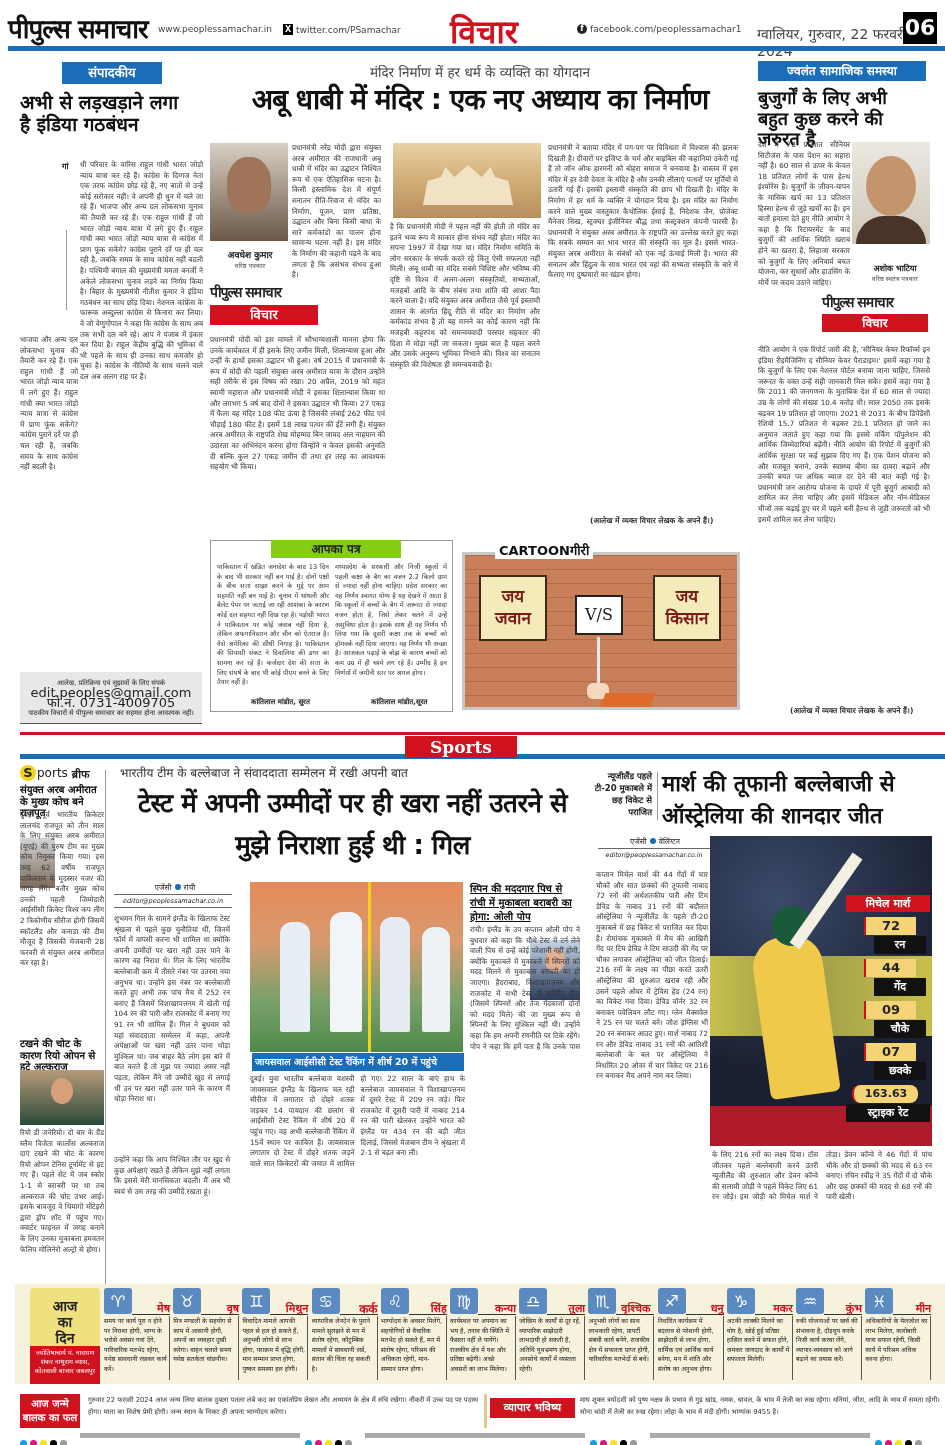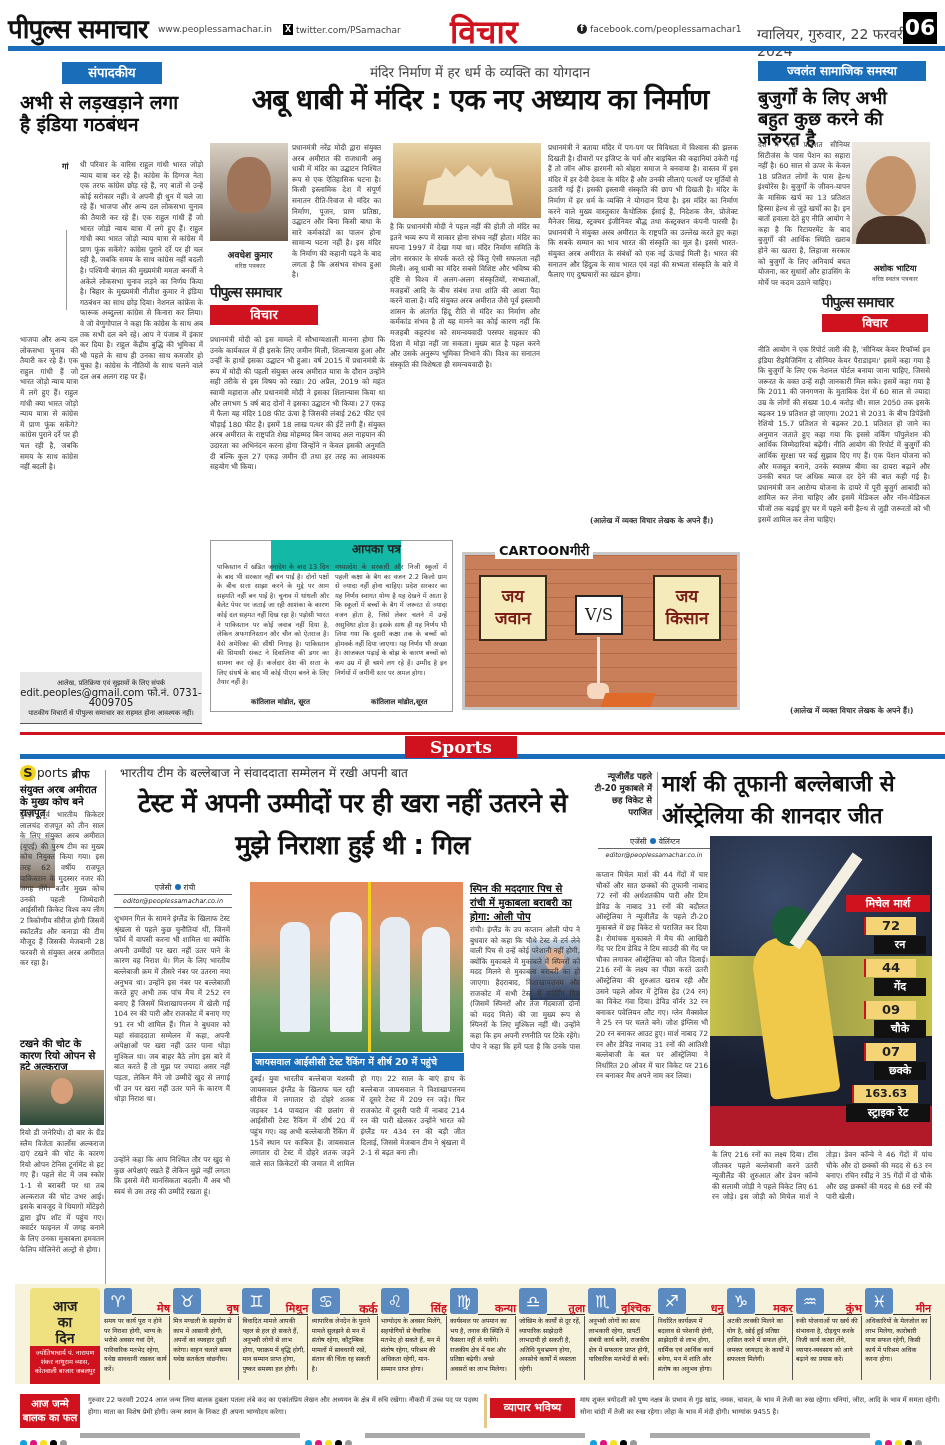--- a/index.html
+++ b/index.html
@@ -45,21 +45,21 @@
 <div class="abs hdr-bar"></div>
 
 <div class="abs tag" style="left:62px;top:62px;width:100px;height:22px;font-size:13px;line-height:22px">संपादकीय</div>
 <div class="abs hl" style="left:20px;top:92px;width:170px;font-size:19px">अभी से लड़खड़ाने लगा है इंडिया गठबंधन</div>
 <div class="abs" style="left:62px;top:160px;font-size:8px;font-weight:bold">गां</div>
 <div class="abs txt" style="left:80px;top:160px;width:123px;height:500px">धी परिवार के वारिस राहुल गांधी भारत जोड़ो न्याय यात्रा कर रहे हैं। कांग्रेस के दिग्गज नेता एक तरफ कांग्रेस छोड़ रहे हैं, नए बातों से उन्हें कोई सरोकार नहीं। वे अपनी ही धुन में चले जा रहे हैं। भाजपा और अन्य दल लोकसभा चुनाव की तैयारी कर रहे हैं। एक राहुल गांधी हैं जो भारत जोड़ो न्याय यात्रा में लगे हुए हैं। राहुल गांधी क्या भारत जोड़ो न्याय यात्रा से कांग्रेस में प्राण फूंक सकेंगे? कांग्रेस पुराने दर्रे पर ही चल रही है, जबकि समय के साथ कांग्रेस नहीं बदली है। पश्चिमी बंगाल की मुख्यमंत्री ममता बनर्जी ने अकेले लोकसभा चुनाव लड़ने का निर्णय किया है। बिहार के मुख्यमंत्री नीतीश कुमार ने इंडिया गठबंधन का साथ छोड़ दिया। नेशनल कांफ्रेंस के फारूक अब्दुल्ला कांग्रेस से किनारा कर लिया। वे जो वेणुगोपाल ने कहा कि कांग्रेस के साथ अब तक सभी दल बने रहे। आप ने पंजाब में इंकार कर दिया है। राहुल केंद्रीय बुद्धि की भूमिका में भी पहले के साथ ही उनका साथ कमजोर हो चुका है। कांग्रेस के नीतियों के साथ चलने वाले दल अब अलग राह पर हैं।</div>
 <div class="abs rule-v" style="left:66px;top:230px;height:80px"></div>
 <div class="abs txt" style="left:20px;top:335px;width:58px;height:240px">भाजपा और अन्य दल लोकसभा चुनाव की तैयारी कर रहे हैं। एक राहुल गांधी हैं जो भारत जोड़ो न्याय यात्रा में लगे हुए हैं। राहुल गांधी क्या भारत जोड़ो न्याय यात्रा से कांग्रेस में प्राण फूंक सकेंगे? कांग्रेस पुराने दर्रे पर ही चल रही है, जबकि समय के साथ कांग्रेस नहीं बदली है।</div>
 <div class="abs" style="left:20px;top:672px;width:182px;height:52px;background:#e8e8e8;border-bottom:1px solid #555;text-align:center;font-size:6.8px;line-height:10px;padding-top:6px">
   <div>आलेख, प्रतिक्रिया एवं सुझावों के लिए संपर्क</div>
-  <div style="font-size:10px">edit.peoples@gmail.com फो.नं. 0731-4009705</div>
+  <div style="font-size:13px">edit.peoples@gmail.com फो.नं. 0731-4009705</div>
   <div>पाठकीय विचारों से पीपुल्स समाचार का सहमत होना आवश्यक नहीं।</div>
 </div>
 
 <div class="abs" style="left:320px;top:63px;font-size:13.5px;color:#444;width:320px;text-align:center">मंदिर निर्माण में हर धर्म के व्यक्ति का योगदान</div>
 <div class="abs hl" style="left:215px;top:84px;width:530px;font-size:28px;text-align:center;letter-spacing:-1px">अबू धाबी में मंदिर : एक नए अध्याय का निर्माण</div>
 
 <div class="abs photo" style="left:210px;top:143px;width:78px;height:98px;background:linear-gradient(#d8d0c4,#6b5848)">
   <div style="margin:14px auto 0;width:44px;height:56px;border-radius:45% 45% 40% 40%;background:#a07458"></div>
 </div>
 <div class="abs" style="left:210px;top:248px;width:80px;text-align:center;font-size:9px;font-weight:bold">अवधेश कुमार</div>
@@ -71,21 +71,21 @@
 <div class="abs txt" style="left:210px;top:335px;width:175px;height:195px">प्रधानमंत्री मोदी को इस मामले में सौभाग्यशाली मानना होगा कि उनके कार्यकाल में ही इसके लिए जमीन मिली, शिलान्यास हुआ और उन्हीं के हाथों इसका उद्घाटन भी हुआ। वर्ष 2015 में प्रधानमंत्री के रूप में मोदी की पहली संयुक्त अरब अमीरात यात्रा के दौरान उन्होंने सही तरीके से इस विषय को रखा। 20 अप्रैल, 2019 को महंत स्वामी महाराज और प्रधानमंत्री मोदी ने इसका शिलान्यास किया था और लगभग 5 वर्ष बाद दोनों ने इसका उद्घाटन भी किया। 27 एकड़ में फैला यह मंदिर 108 फीट ऊंचा है जिसकी लंबाई 262 फीट एवं चौड़ाई 180 फीट है। इसमें 18 लाख पत्थर की ईंटें लगी हैं। संयुक्त अरब अमीरात के राष्ट्रपति शेख मोहम्मद बिन जायद अल नाहयान की उदारता का अभिनंदन करना होगा जिन्होंने न केवल इसकी अनुमति दी बल्कि कुल 27 एकड़ जमीन दी तथा हर तरह का आवश्यक सहयोग भी किया।</div>
 
 <div class="abs photo" style="left:393px;top:143px;width:148px;height:75px;background:linear-gradient(#e8d3a6 0%,#d4b07a 45%,#b78f5c 100%)">
   <div style="position:absolute;left:30px;top:22px;width:90px;height:40px;background:#f1e2c4;clip-path:polygon(0 100%,5% 40%,20% 30%,25% 5%,35% 30%,50% 0,65% 30%,75% 5%,80% 30%,95% 40%,100% 100%)"></div>
 </div>
 <div class="abs txt" style="left:390px;top:222px;width:150px;height:308px">है कि प्रधानमंत्री मोदी ने पहल नहीं की होती तो मंदिर का इतने भव्य रूप में साकार होना संभव नहीं होता। मंदिर का सपना 1997 में देखा गया था। मंदिर निर्माण समिति के लोग सरकार के संपर्क करते रहे किंतु ऐसी सफलता नहीं मिली। अबू धाबी का मंदिर सबसे विशिष्ट और भविष्य की दृष्टि से विश्व में अलग-अलग संस्कृतियों, सभ्यताओं, मजहबों आदि के बीच संबंध तथा शांति की आशा पैदा करने वाला है। यदि संयुक्त अरब अमीरात जैसे पूर्व इस्लामी शासन के अंतर्गत हिंदू रीति से मंदिर का निर्माण और कर्मकांड संभव है तो यह मानने का कोई कारण नहीं कि मजहबी कट्टरपंथ को समन्वयवादी परस्पर सहकार की दिशा में मोड़ा नहीं जा सकता। मुख्य बात है पहल करने और उसके अनुरूप भूमिका निभाने की। विश्व का सनातन संस्कृति की विशेषता ही समन्वयवादी है।</div>
 <div class="abs txt" style="left:548px;top:143px;width:190px;height:370px">प्रधानमंत्री ने बताया मंदिर में पग-पग पर विविधता में विश्वास की झलक दिखती है। दीवारों पर इजिप्ट के चर्म और बाइबिल की कहानियां उकेरी गई हैं तो जॉन ऑफ हारमनी को बोहरा समाज ने बनवाया है। वास्तव में इस मंदिर में हर देवी देवता के मंदिर हैं और उनकी लीलाएं पत्थरों पर मूर्तियों से उतारी गई हैं। इसकी इस्लामी संस्कृति की छाप भी दिखती है। मंदिर के निर्माण में हर धर्म के व्यक्ति ने योगदान दिया है। इस मंदिर का निर्माण करने वाले मुख्य वास्तुकार कैथोलिक ईसाई हैं, निदेशक जैन, प्रोजेक्ट मैनेजर सिख, स्ट्रक्चर इंजीनियर बौद्ध तथा कंस्ट्रक्शन कंपनी पारसी है। प्रधानमंत्री ने संयुक्त अरब अमीरात के राष्ट्रपति का उल्लेख करते हुए कहा कि सबके सम्मान का भाव भारत की संस्कृति का मूल है। इससे भारत-संयुक्त अरब अमीरात के संबंधों को एक नई ऊंचाई मिली है। भारत की सनातन और हिंदुत्व के साथ भारत एवं वहां की सभ्यता संस्कृति के बारे में फैलाए गए दुष्प्रचारों का खंडन होगा।</div>
 <div class="abs" style="left:590px;top:515px;font-size:7.5px;font-weight:bold;color:#333">(आलेख में व्यक्त विचार लेखक के अपने हैं।)</div>
 
 <div class="abs" style="left:210px;top:540px;width:243px;height:172px;border:1px solid #999">
-  <div style="position:absolute;left:60px;top:-1px;width:130px;height:31px;background:#14b8a6;text-align:right;font-size:12px;font-weight:bold;line-height:18px">आपका पत्र</div>
+  <div style="position:absolute;left:60px;top:-1px;width:130px;height:18px;background:#84cc16;text-align:center;font-size:12px;font-weight:bold;line-height:18px">आपका पत्र</div>
   <div class="txt" style="position:absolute;left:6px;top:22px;width:112px;height:130px;font-size:6.6px;line-height:9.6px">पाकिस्तान में खंडित जनादेश के बाद 13 दिन के बाद भी सरकार नहीं बन पाई है। दोनों पक्षों के बीच सत्ता साझा करने के मुद्दे पर आम सहमति नहीं बन पाई है। चुनाव में धांधली और बैलेट पेपर पर जताई जा रही आशंका के कारण कोई दल सहमत नहीं दिख रहा है। पड़ोसी भारत ने पाकिस्तान पर कोई जवाब नहीं दिया है, लेकिन अफगानिस्तान और चीन को ऐतराज है। वैसे अमेरिका की सीधी निगाह है। पाकिस्तान की सियासी संकट ने दिवालिया की डगर का सामना कर रहे हैं। कर्जदार देश की सत्ता के लिए संघर्ष के बाद भी कोई पीएम बनने के लिए तैयार नहीं है।</div>
   <div style="position:absolute;left:40px;top:156px;font-size:7px;font-weight:bold">कांतिलाल मांडोत, सूरत</div>
   <div class="txt" style="position:absolute;left:124px;top:22px;width:112px;height:130px;font-size:6.6px;line-height:9.6px">मध्यप्रदेश के सरकारी और निजी स्कूलों में पहली कक्षा के बैग का वजन 2.2 किलो ग्राम से ज्यादा नहीं होना चाहिए। प्रदेश सरकार का यह निर्णय स्वागत योग्य है यह देखने में आता है कि स्कूलों में बच्चों के बैग में जरूरत से ज्यादा वजन होता है, जिसे लेकर चलने में उन्हें असुविधा होता है। इसके साथ ही यह निर्णय भी लिया गया कि दूसरी कक्षा तक के बच्चों को होमवर्क नहीं दिया जाएगा। यह निर्णय भी अच्छा है। आजकल पढ़ाई के बोझ के कारण बच्चों को कम उम्र में ही चश्मे लग रहे हैं। उम्मीद है इन निर्णयों में जमीनी स्तर पर अमल होगा।</div>
   <div style="position:absolute;left:160px;top:156px;font-size:7px;font-weight:bold">कांतिलाल मांडोत,सूरत</div>
 </div>
 
 <div class="abs" style="left:462px;top:552px;width:278px;height:158px;border:3px solid #c8c8c8;background:#c9805a">
   <div style="position:absolute;inset:0;background-image:linear-gradient(#a8633f 1px,transparent 1px);background-size:100% 14px;opacity:.7"></div>
   <div style="position:absolute;left:30px;top:-14px;background:#fff;padding:0 4px;font-size:13px;font-weight:bold;color:#111">CARTOONगीरी</div>
   <div style="position:absolute;left:14px;top:20px;width:68px;height:66px;background:#f5eab9;border:2px solid #3a2a1a;color:#7a1e1a;font-size:17px;font-weight:bold;text-align:center;line-height:22px;padding-top:8px">जय जवान</div>
@@ -179,21 +179,21 @@
   <div style="position:absolute;left:0;top:0;width:84px;height:17px;background:#d0121f;color:#fff;font-size:11px;font-weight:bold;text-align:center;line-height:17px">मिचेल मार्श</div>
   <div id="stats-list">
       <div class="statbox" style="top: 22px; left: 18px; width: 52px; height: 18px; background: rgb(245, 212, 120); border-left: 2px solid rgb(208, 18, 31); line-height: 18px; font-size: 13px;">72</div>
       <div class="statbox" style="top: 41px; left: 28px; width: 52px; height: 18px; background: rgb(17, 17, 17); color: rgb(255, 255, 255); line-height: 18px; font-size: 11px;">रन</div>
       <div class="statbox" style="top: 64px; left: 18px; width: 52px; height: 18px; background: rgb(245, 212, 120); border-left: 2px solid rgb(208, 18, 31); line-height: 18px; font-size: 13px;">44</div>
       <div class="statbox" style="top: 83px; left: 28px; width: 52px; height: 18px; background: rgb(17, 17, 17); color: rgb(255, 255, 255); line-height: 18px; font-size: 11px;">गेंद</div>
       <div class="statbox" style="top: 106px; left: 18px; width: 52px; height: 18px; background: rgb(245, 212, 120); border-left: 2px solid rgb(208, 18, 31); line-height: 18px; font-size: 13px;">09</div>
       <div class="statbox" style="top: 125px; left: 28px; width: 52px; height: 18px; background: rgb(17, 17, 17); color: rgb(255, 255, 255); line-height: 18px; font-size: 11px;">चौके</div>
       <div class="statbox" style="top: 148px; left: 18px; width: 52px; height: 18px; background: rgb(245, 212, 120); border-left: 2px solid rgb(208, 18, 31); line-height: 18px; font-size: 13px;">07</div>
       <div class="statbox" style="top: 167px; left: 28px; width: 52px; height: 18px; background: rgb(17, 17, 17); color: rgb(255, 255, 255); line-height: 18px; font-size: 11px;">छक्के</div>
-      <div class="statbox" style="top: 190px; left: 6px; width: 66px; height: 18px; background: rgb(245, 212, 120); border-left: 2px solid rgb(208, 18, 31); line-height: 18px; font-size: 11px;">163.63</div>
+      <div class="statbox" style="top: 190px; left: 6px; width: 66px; height: 18px; background: rgb(245, 212, 120); border-left: 2px solid rgb(208, 18, 31); line-height: 18px; font-size: 11px; border-radius: 8px;">163.63</div>
       <div class="statbox" style="top: 209px; left: 0px; width: 84px; height: 18px; background: rgb(17, 17, 17); color: rgb(255, 255, 255); line-height: 18px; font-size: 11px;">स्ट्राइक रेट</div>
     </div>
 </div>
 
 <div class="abs txt" style="left:712px;top:1150px;width:220px;height:132px;column-count:2;column-gap:8px">के लिए 216 रनों का लक्ष्य दिया। टॉस जीतकर पहले बल्लेबाजी करने उतरी न्यूजीलैंड की शुरुआत और डेवन कॉन्वे की सलामी जोड़ी ने पहले विकेट लिए 61 रन जोड़े। इस जोड़ी को मिचेल मार्श ने तोड़ा। डेवन कॉन्वे ने 46 गेंदों में पांच चौके और दो छक्कों की मदद से 63 रन बनाए। रचिन रवींद्र ने 35 गेंदों में दो चौके और छह छक्कों की मदद से 68 रनों की पारी खेली।</div>
 
 <div class="abs" style="left:15px;top:1284px;width:930px;height:100px;background:#f7f2dc"></div>
 <div class="abs" style="left:30px;top:1288px;width:70px;height:96px;background:#efe080;border-radius:4px 4px 0 0;overflow:hidden">
   <div style="text-align:center;font-size:14px;font-weight:bold;line-height:16px;padding-top:10px">
     <div>आज</div>

